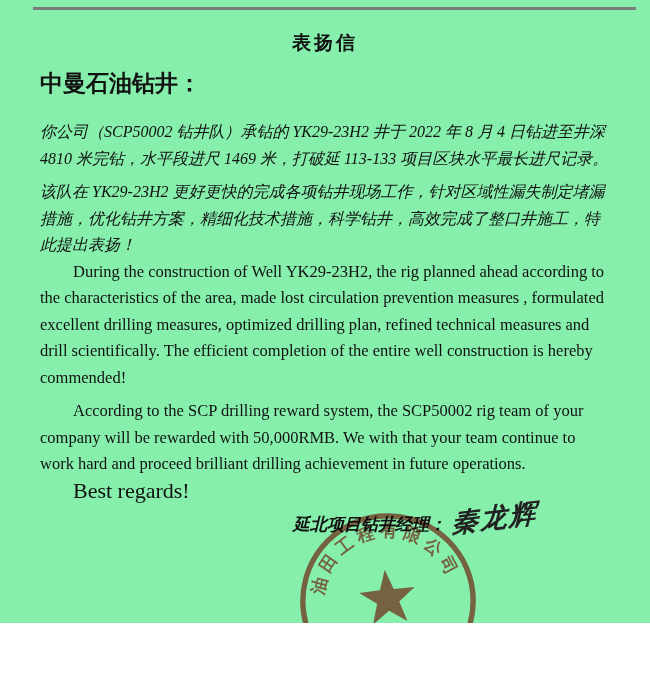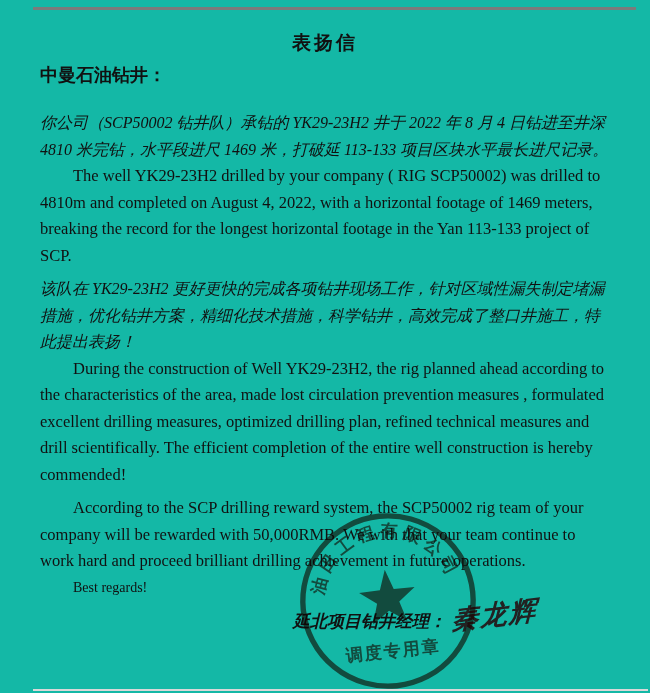--- a/index.html
+++ b/index.html
@@ -1,38 +1,38 @@
 <!DOCTYPE html>
 <html><head>
 <meta charset="utf-8">
 <style>
   html,body { margin:0; padding:0; background:#ffffff; }
   .page {
-    position:relative; width:650px; height:693px; background:#14b8a6;
+    position:relative; width:650px; height:623px; background:#86efac;
     font-family:"Liberation Serif", serif; color:#111111; overflow:hidden;
   }
   .top-rule { position:absolute; top:7px; left:33px; width:603px; height:3px; background:#7b7b7b; }
   .bottom-rule { position:absolute; top:689px; left:33px; width:615px; height:2px; background:#d9d9d9; }
 
   .doc { position:absolute; top:0; left:0; width:650px; }
 
   .title {
     margin:30px 0 0 0; text-align:center;
     font-size:19px; font-weight:bold; letter-spacing:3px;
     font-family:"Liberation Serif", serif;
   }
   .salutation {
-    margin:8px 38px 0 40px; font-size:18px; font-weight:bold; line-height:22px;
+    margin:17px 38px 0 40px; font-size:23px; font-weight:bold; line-height:22px;
   }
   .body-text { margin:24px 38px 0 40px; }
   .body-text p { margin:0; }
   p.zh { font-size:16px; line-height:26.5px; font-style:italic; }
   p.en { font-size:16.5px; line-height:26.5px; text-indent:33px; font-style:normal; }
   .para-gap { height:7px; }
-  p.closing { font-size:14px; line-height:26.5px; text-indent:33px; }
+  p.closing { font-size:22px; line-height:26.5px; text-indent:33px; }
 
   .sig-block { position:relative; z-index:1; }
   .sig-zh {
     margin:4px 112px 0 0; text-align:right;
     font-size:17px; font-weight:bold; font-style:italic; line-height:26px;
     white-space:nowrap;
   }
   .handwriting {
     display:inline-block; font-size:27px; font-weight:600; font-style:italic;
     transform:rotate(-7deg) skewX(-8deg); margin-left:5px; position:relative; top:-3px;
@@ -53,21 +53,20 @@
 
   <div class="top-rule"></div>
 
   <div class="doc">
     <h1 class="title">表扬信</h1>
 
     <div class="salutation">中曼石油钻井：</div>
 
     <div class="body-text">
       <p class="zh">你公司（SCP50002 钻井队）承钻的 YK29-23H2 井于 2022 年 8 月 4 日钻进至井深 4810 米完钻，水平段进尺 1469 米，打破延 113-133 项目区块水平最长进尺记录。</p>
-      <p class="en">The well YK29-23H2 drilled by your company ( RIG SCP50002) was drilled to 4810m and completed on August 4, 2022, with a horizontal footage of 1469 meters, breaking the record for the longest horizontal footage in the Yan 113-133 project of SCP.</p>
       <div class="para-gap"></div>
       <p class="zh">该队在 YK29-23H2 更好更快的完成各项钻井现场工作，针对区域性漏失制定堵漏措施，优化钻井方案，精细化技术措施，科学钻井，高效完成了整口井施工，特此提出表扬！</p>
       <p class="en">During the construction of Well YK29-23H2, the rig planned ahead according to the characteristics of the area, made lost circulation prevention measures , formulated excellent drilling measures, optimized drilling plan, refined technical measures and drill scientifically. The efficient completion of the entire well construction is hereby commended!</p>
       <div class="para-gap"></div>
       <p class="en">According to the SCP drilling reward system, the SCP50002 rig team of your company will be rewarded with 50,000RMB. We with that your team continue to work hard and proceed brilliant drilling achievement in future operations.</p>
       <p class="closing">Best regards!</p>
     </div>
 
     <div class="sig-block">
       <div class="sig-zh">

